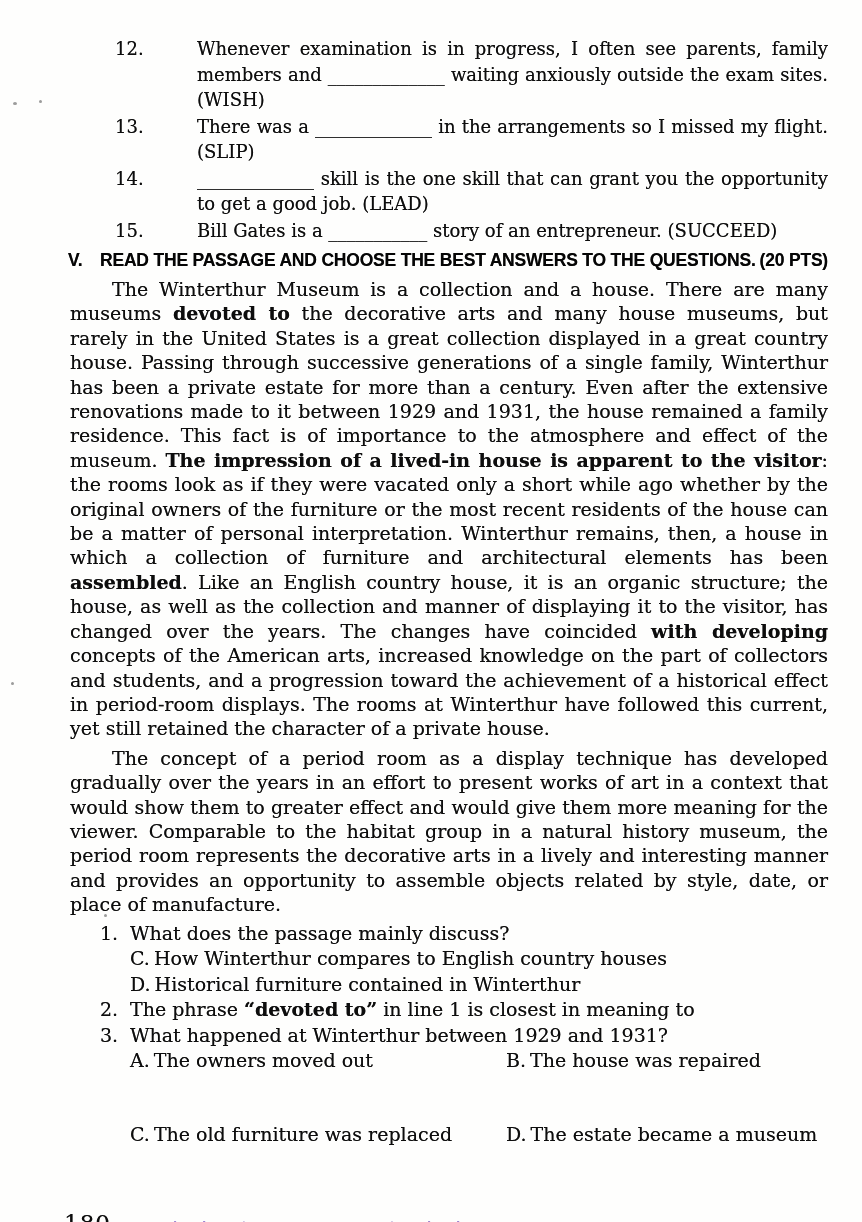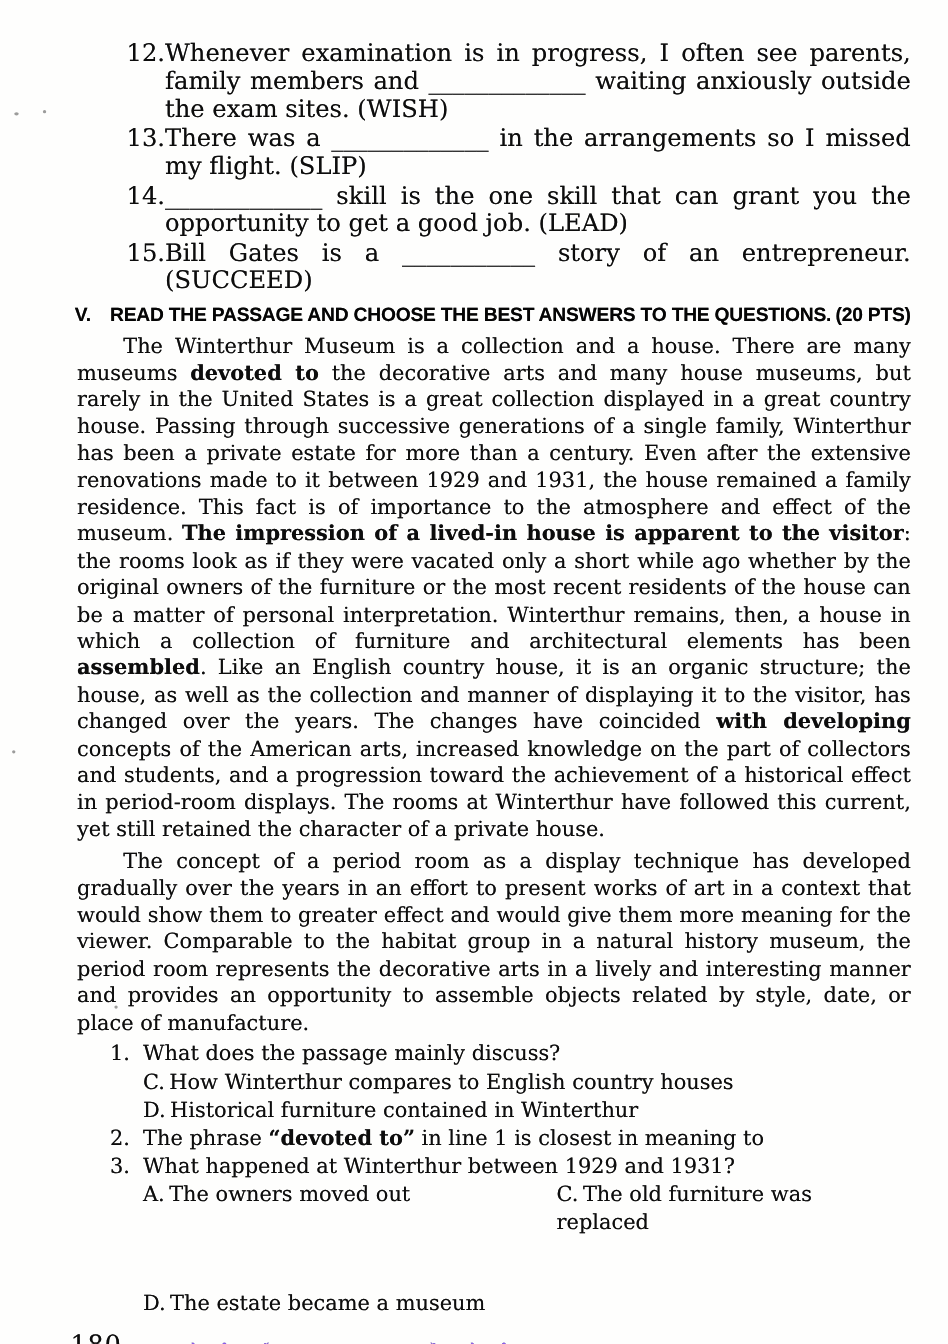--- a/index.html
+++ b/index.html
@@ -9,21 +9,21 @@
     background:#fefefd;
     box-sizing:border-box;
     padding:36px 34px 0 70px;
     overflow:hidden;
     font-family:"DejaVu Serif", serif;
     color:#0d0d0d;
     text-shadow:0 0 0.4px rgba(10,10,10,.65);
   }
   
   .items{margin-left:45px;}
-  .item{display:flex;font-size:22px;line-height:25.5px;margin-bottom:1px;}
+  .item{display:flex;font-size:18px;line-height:25.5px;margin-bottom:1px;gap:48px;}
   .item .num{flex:0 0 34px;}
   .item .itext{flex:1;text-align:justify;}
   
   .section-header{
     display:flex;
     margin:7px 0 6px -2px;
     font-family:"Liberation Sans", sans-serif;
     font-weight:bold;
     font-size:17.5px;
     letter-spacing:-0.2px;
@@ -125,20 +125,21 @@
       </div>
     </div>
 
     <div class="q">
       <div class="qline">
         <span class="qnum">3.</span>
         <span class="qtext">What happened at Winterthur between 1929 and 1931?</span>
       </div>
       <div class="opts-grid">
         <span class="opt"><span class="oletter">A.</span><span>The owners moved out</span></span>
+        <span class="opt"><span class="oletter">B.</span><span>The house was repaired</span></span>
         <span class="opt"><span class="oletter">C.</span><span>The old furniture was replaced</span></span>
         <span class="opt"><span class="oletter">D.</span><span>The estate became a museum</span></span>
       </div>
     </div>
 
   </div>
 
   <div class="footer">
     <span class="pageno">180</span>
     <span class="brand">BÀI TẬP TIẾNG ANH 9</span>

